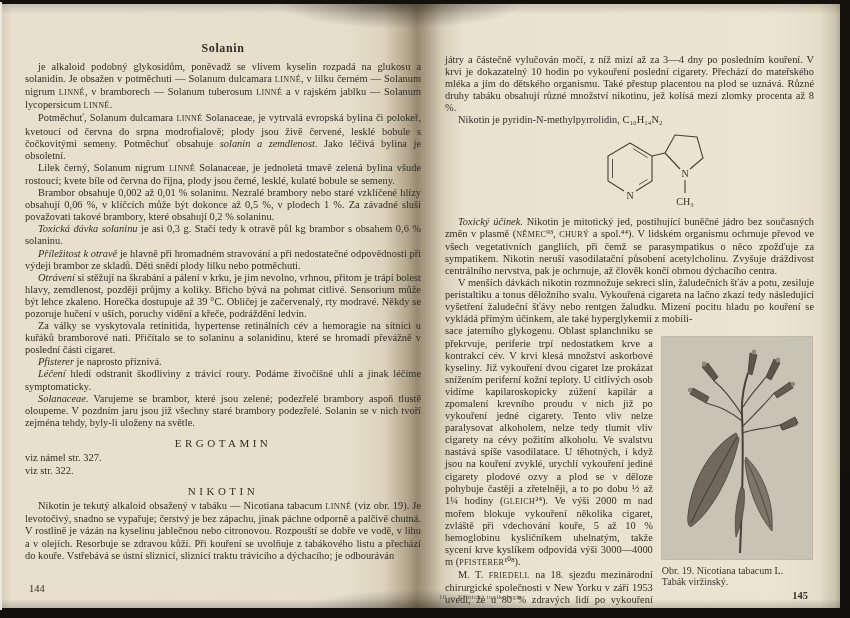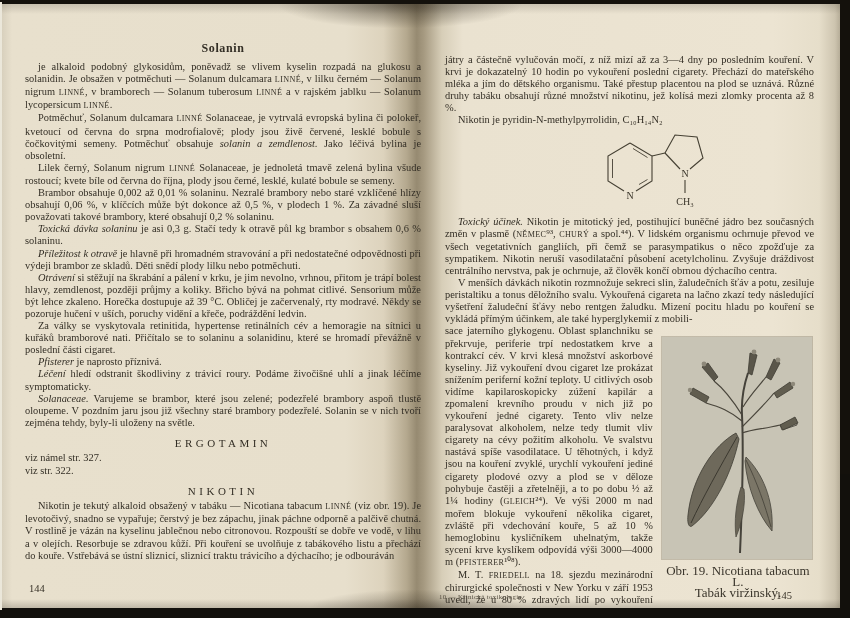--- a/index.html
+++ b/index.html
@@ -28,24 +28,24 @@
   .seg-i{font-style:italic;}
   .seg-sc{text-transform:uppercase;font-size:.78em;letter-spacing:.35px;}
   .sec-heading{margin:8px 0 3px;text-align:center;font-size:11px;font-weight:normal;letter-spacing:3.5px;}
   .ref-line{margin:0 0 1px;text-align:left;}
   .structure{margin:4px 0 3px 140px;width:140px;}
   .structure svg{display:block;}
   .two-col{display:flex;align-items:flex-start;font-family:Liberation Serif, serif;}
   .col-text{width:213px;}
   .col-fig{width:156px;padding:12px 0 0 9px;}
   .fig-image{width:150px;height:222px;background:#c8c4b5;box-shadow:0 0 0 1px rgba(70,62,48,.25);}
-  .fig-caption{margin-top:6px;text-align:center;font-size:13px;line-height:11px;color:#3a352b;}
+  .fig-caption{margin-top:6px;text-align:left;font-size:10px;line-height:11px;color:#3a352b;}
   .pagenum{position:absolute;font-size:10.5px;color:#383228;}
   .pagenum-left{left:27px;bottom:13px;}
-  .pagenum-right{right:48px;bottom:6px;}
+  .pagenum-right{right:32px;bottom:6px;font-weight:bold;}
   .footer-sig{position:absolute;left:14px;bottom:5px;font-size:6.8px;color:#554e40;letter-spacing:.4px;}
 </style>
 </head>
 <body>
 
 <div class="scan">
   <div class="left-sliver"></div>
   <div class="spread">
 
     <div class="page page-left">

